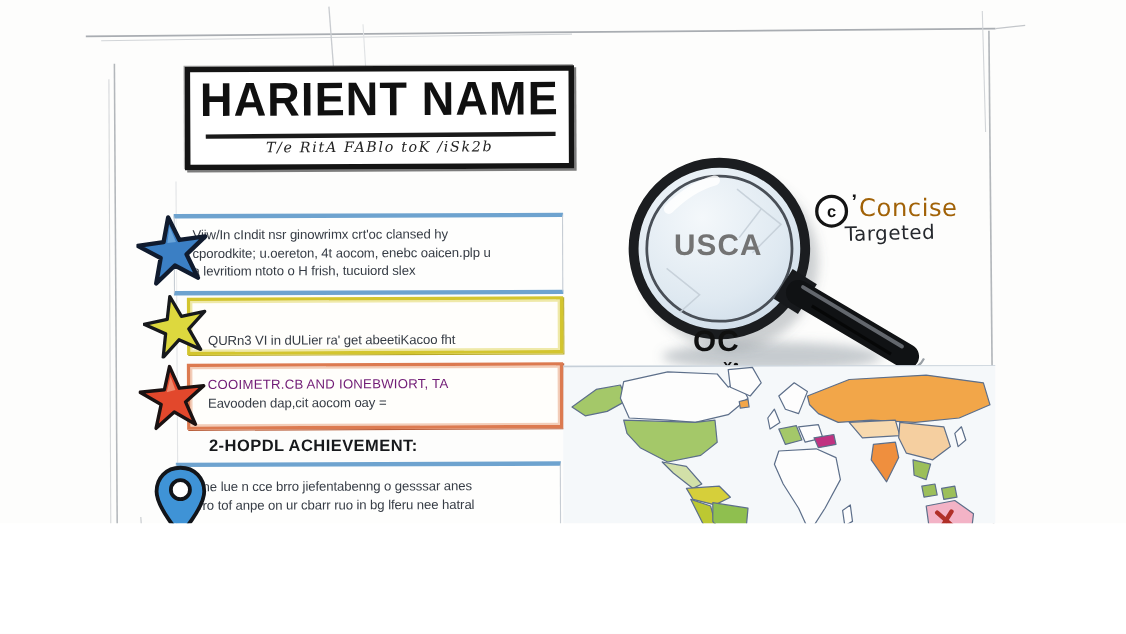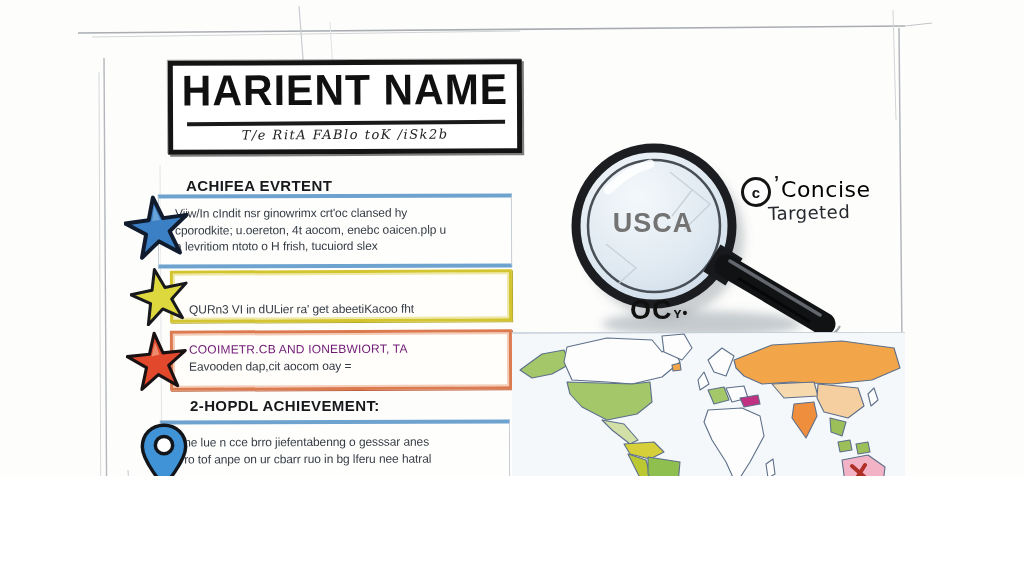--- a/index.html
+++ b/index.html
@@ -55,26 +55,26 @@
     position:absolute;left:597px;top:208px;width:112px;text-align:center;
     font-size:27px;font-weight:800;letter-spacing:1px;color:#737373;
   }
   .concise-row{position:absolute;left:741px;top:177px;display:flex;align-items:flex-start;}
   .circ-icon{
     width:24px;height:24px;border:3px solid #141414;border-radius:50%;
     display:flex;align-items:center;justify-content:center;
     font-weight:800;font-size:15px;color:#141414;background:#fff;
   }
   .tick-mark{font-size:18px;font-weight:700;margin:-4px 2px 0 3px;color:#141414;}
-  .concise-txt{font-size:22px;color:#000000;letter-spacing:.5px;font-family:"DejaVu Sans",sans-serif;}
+  .concise-txt{font-size:22px;color:#a16207;letter-spacing:.5px;font-family:"DejaVu Sans",sans-serif;}
   .targeted-txt{
     position:absolute;left:768px;top:202px;font-size:18px;color:#25282d;
     letter-spacing:.5px;transform:rotate(-1.5deg);font-family:"DejaVu Sans",sans-serif;
   }
-  .oc-label{position:absolute;left:630px;top:297px;display:flex;align-items:flex-end;color:#101010;}
+  .oc-label{position:absolute;left:630px;top:297px;display:flex;align-items:flex-end;color:#101010;flex-direction:column;}
   .oc-main{font-size:27px;font-weight:800;letter-spacing:1px;line-height:26px;}
   .oc-sub{font-size:14px;font-weight:800;margin:0 0 2px 1px;letter-spacing:1px;}
 </style>
 </head>
 <body>
 
 <div id="canvas">
 
   <svg class="abs" style="left:0;top:0;width:1024px;height:576px" viewBox="0 0 1024 576">
     <path d="M78,33 L905,26" stroke="#a9adb2" stroke-width="1.6" fill="none"></path>
@@ -103,21 +103,20 @@
     <path d="M140,503 L512,500" stroke="#b9bdc2" stroke-width="2" fill="none"></path>
     <path d="M106,526 L352,524" stroke="#d6d9dc" stroke-width="1.3" fill="none"></path>
   </svg>
 
   <div class="title-box">
     <span class="ttl">HARIENT NAME</span>
     <div class="title-rule"></div>
     <span class="sub">T/e RitA FABlo toK /iSk2b</span>
   </div>
 
-  <div class="sec-heading" style="left:186px;top:177px">ACHIFEA EVRTENT</div>
   <div class="blue-band" style="left:158px;top:194px;width:352px;height:66px">
     <div class="band-text">
       <div>Viiw/In cIndit nsr ginowrimx crt'oc clansed hy</div>
       <div>cporodkite; u.oereton, 4t aocom, enebc oaicen.plp u</div>
       <div>a levritiom ntoto o H frish, tucuiord slex</div>
     </div>
   </div>
   <svg class="abs" style="left:124px;top:194px;width:66px;height:66px" viewBox="0 0 100 100">
     <path d="M50 5 L61 38 L97 38 L68 59 L79 93 L50 72 L21 93 L32 59 L3 38 L39 38 Z" fill="#3b7fc4" stroke="#101b2e" stroke-width="6" stroke-linejoin="round" transform="rotate(-8 50 50)"></path>
     <path d="M50 18 L56 40 L44 40 Z" fill="#7db4e2" opacity=".7" transform="rotate(-8 50 50)"></path>

